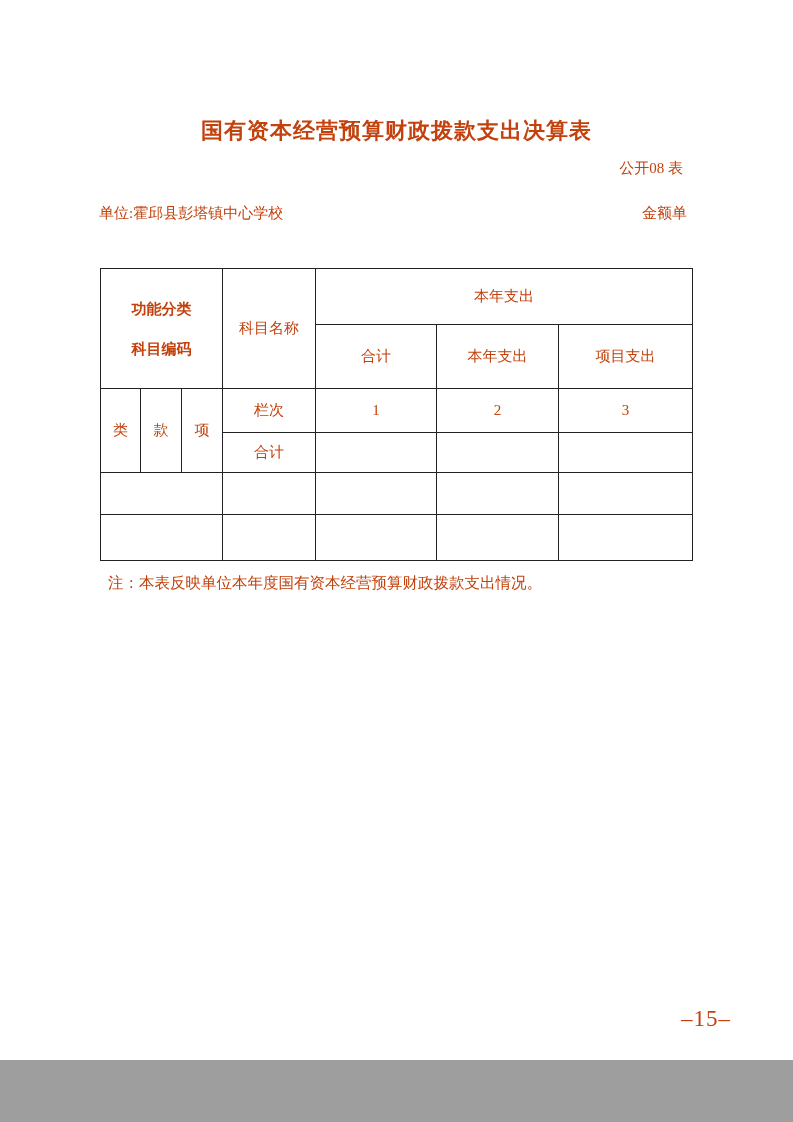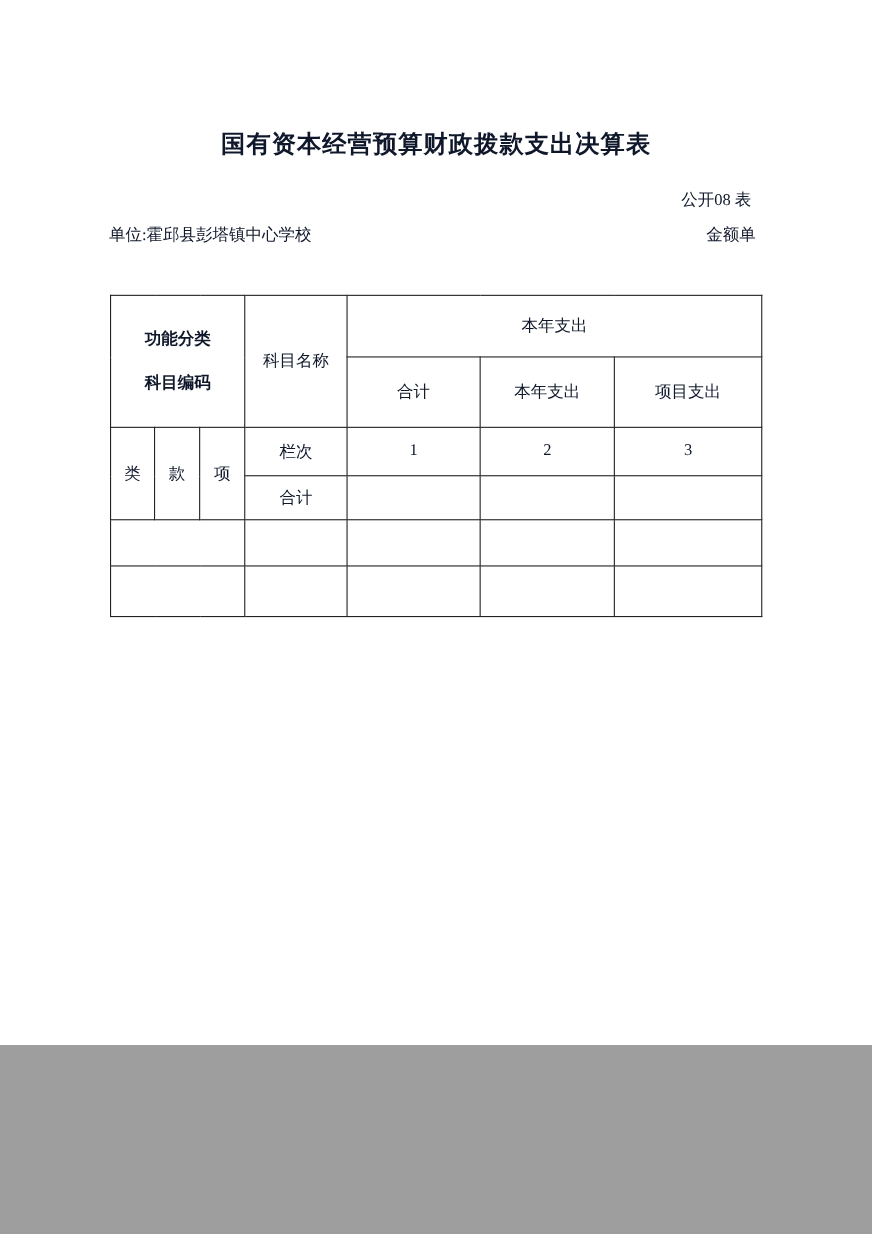--- a/index.html
+++ b/index.html
@@ -3,42 +3,42 @@
 <meta charset="utf-8">
 <style>
   html, body {
     margin: 0;
     padding: 0;
     background: #9e9e9e;
   }
   .page {
     position: relative;
     width: 793px;
-    height: 950px;
+    height: 1060px;
     margin: 0 auto;
     background: #ffffff;
     font-family: "Liberation Serif", "DejaVu Serif", serif;
-    color: #0f172a;
+    color: #c2410c;
     overflow: hidden;
   }
   .doc-title {
     position: absolute;
     top: 116px;
     left: 0;
     width: 100%;
     margin: 0;
     text-align: center;
     font-family: "Liberation Sans", "DejaVu Sans", sans-serif;
     font-weight: bold;
     font-size: 22px;
     letter-spacing: 1px;
   }
   .table-code {
     position: absolute;
-    top: 172px;
+    top: 159px;
     right: 110px;
     font-size: 15px;
   }
   .unit-row {
     position: absolute;
     top: 204px;
     left: 99px;
     right: 106px;
     display: flex;
     justify-content: space-between;
@@ -156,16 +156,17 @@
       <tr class="r6">
         <td colspan="3"></td>
         <td></td>
         <td></td>
         <td></td>
         <td></td>
       </tr>
     </tbody>
   </table>
 
+  <p class="note note-1">注：本表反映单位本年度国有资本经营预算财政拨款支出情况。</p>
 
   <div class="page-number">–15–</div>
 
 </div>
 
 </body></html>

